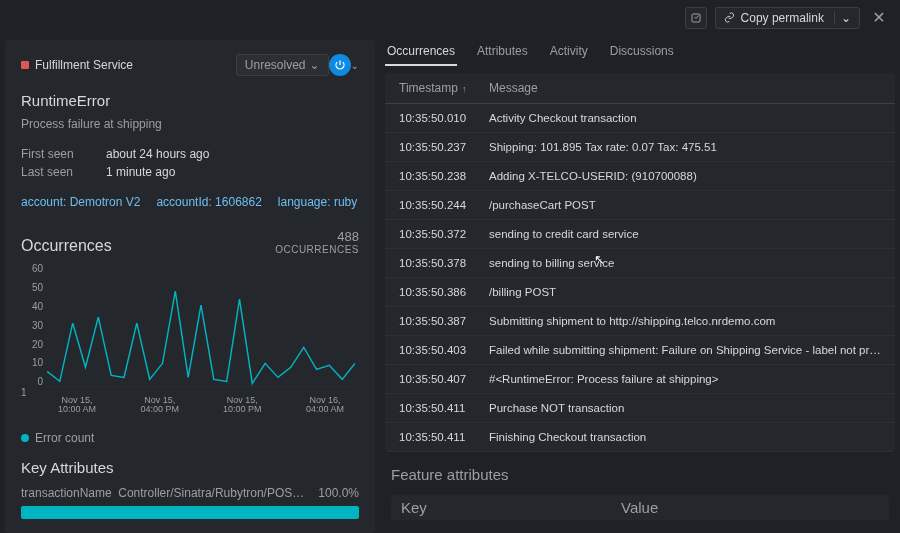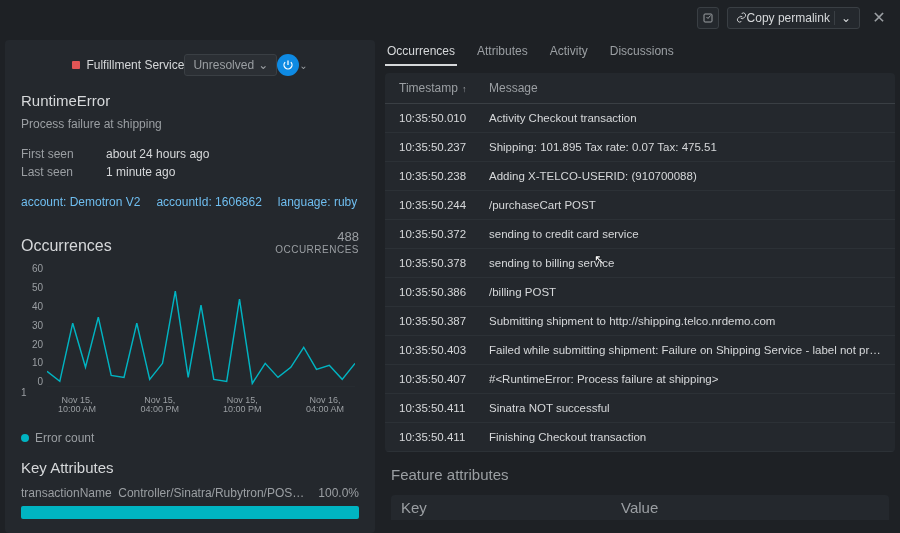--- a/index.html
+++ b/index.html
@@ -11,29 +11,29 @@
     --accent:#00b4c2;
     --border:#3a3f44;
     --red:#e05555;
     --blue:#0e8ae3;
   }
   *{box-sizing:border-box;font-family:-apple-system,BlinkMacSystemFont,"Segoe UI",Arial,sans-serif;}
   body{margin:0;background:var(--bg);color:var(--text);font-size:12px;width:900px;height:533px;overflow:hidden;position:relative;}
   
   .topbar{position:absolute;top:0;right:0;left:0;height:35px;display:flex;justify-content:flex-end;align-items:center;padding:0 10px;gap:8px;}
   .top-icon{width:22px;height:22px;border:1px solid var(--border);border-radius:3px;background:var(--panel);display:flex;align-items:center;justify-content:center;color:var(--muted);font-size:11px;}
-  .copy-perm{display:flex;align-items:center;background:var(--panel);border:1px solid var(--border);border-radius:3px;padding:3px 8px;color:var(--text);}
+  .copy-perm{display:flex;align-items:center;gap:6px;background:var(--panel);border:1px solid var(--border);border-radius:3px;padding:3px 8px;color:var(--text);}
   .copy-perm .chev{border-left:1px solid var(--border);padding-left:6px;margin-left:4px;}
   .close{color:var(--muted);width:22px;height:22px;display:flex;align-items:center;justify-content:center;font-size:16px;}
   
   .main{position:absolute;top:40px;left:5px;right:5px;bottom:0;display:flex;gap:10px;}
   .left{width:370px;background:var(--panel);border-radius:4px;padding:14px 16px;overflow:hidden;display:flex;flex-direction:column;}
   .right{flex:1;overflow:hidden;}
   
-  .svc-row{display:flex;align-items:center;justify-content:center;margin-bottom:16px;}
+  .svc-row{display:flex;align-items:center;justify-content:space-between;margin-bottom:16px;}
   .svc-name{display:flex;align-items:center;gap:6px;}
   .svc-dot{width:8px;height:8px;background:var(--red);border-radius:1px;}
   .svc-controls{display:flex;align-items:center;}
   .unres{background:var(--panel2);border:1px solid var(--border);border-radius:3px;padding:3px 8px;color:var(--muted);display:flex;align-items:center;gap:4px;}
   .power{width:22px;height:22px;border-radius:50%;background:var(--blue);display:flex;align-items:center;justify-content:center;color:#fff;font-size:11px;position:relative;}
   .power-chev{color:var(--muted);font-size:10px;}
   .err-title{font-size:15px;color:var(--text);margin-bottom:8px;}
   .err-sub{color:var(--muted);margin-bottom:16px;}
   .seen-row{display:flex;gap:30px;margin-bottom:4px;}
   .seen-lbl{color:var(--muted);width:55px;}
@@ -243,21 +243,21 @@
           <div class="log-row">
             <div class="col-ts">10:35:50.403</div>
             <div class="col-msg">Failed while submitting shipment: Failure on Shipping Service - label not provid…</div>
           </div>
           <div class="log-row">
             <div class="col-ts">10:35:50.407</div>
             <div class="col-msg">#&lt;RuntimeError: Process failure at shipping&gt;</div>
           </div>
           <div class="log-row">
             <div class="col-ts">10:35:50.411</div>
-            <div class="col-msg">Sinatra NOT successful</div>
+            <div class="col-msg">Purchase NOT transaction</div>
           </div>
           <div class="log-row">
             <div class="col-ts">10:35:50.411</div>
             <div class="col-msg">Finishing Checkout transaction</div>
           </div>
         </div>
     </div>
 
     <div class="feat">
       <div class="feat-title">Feature attributes</div>

